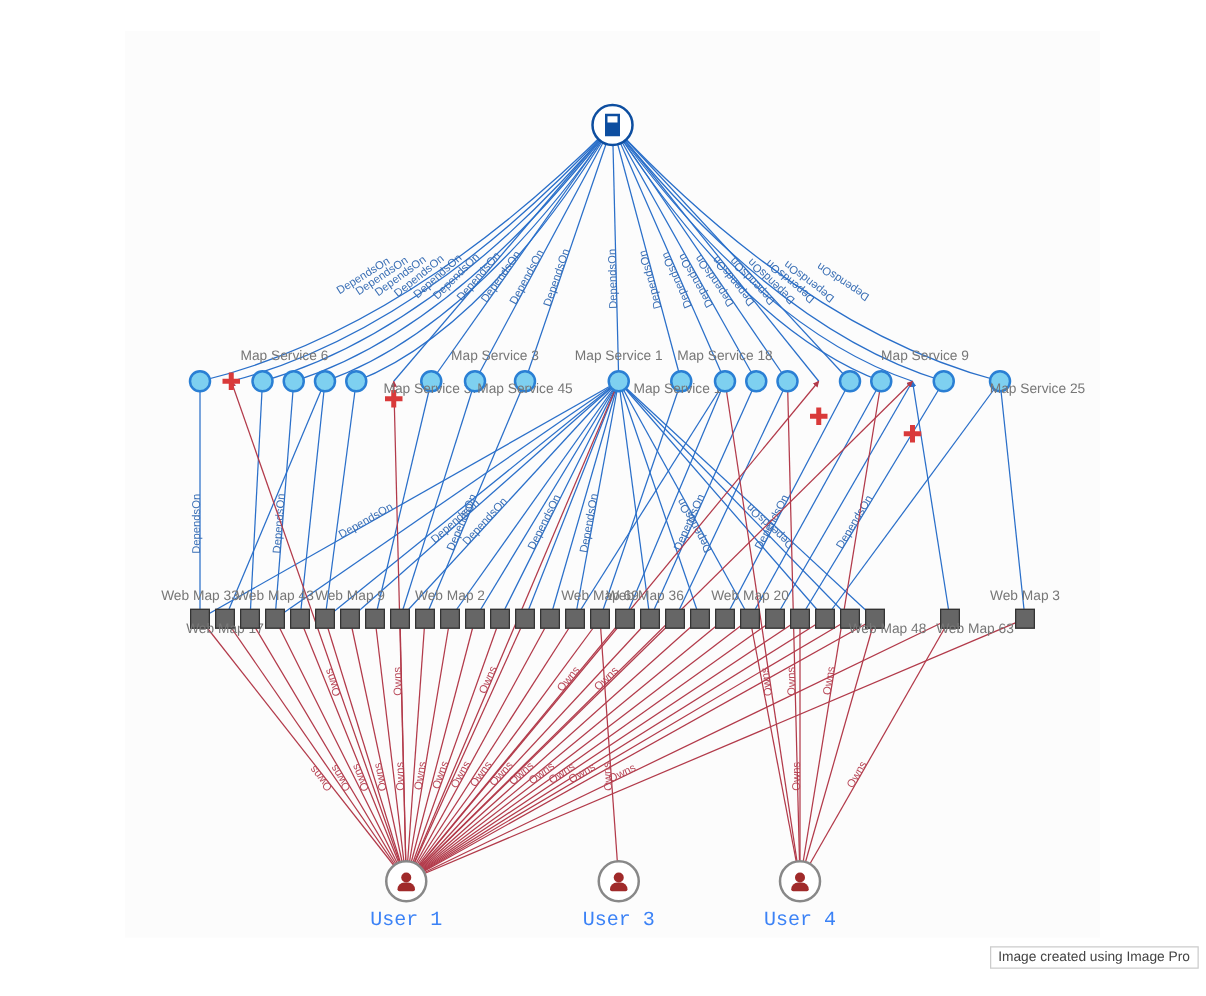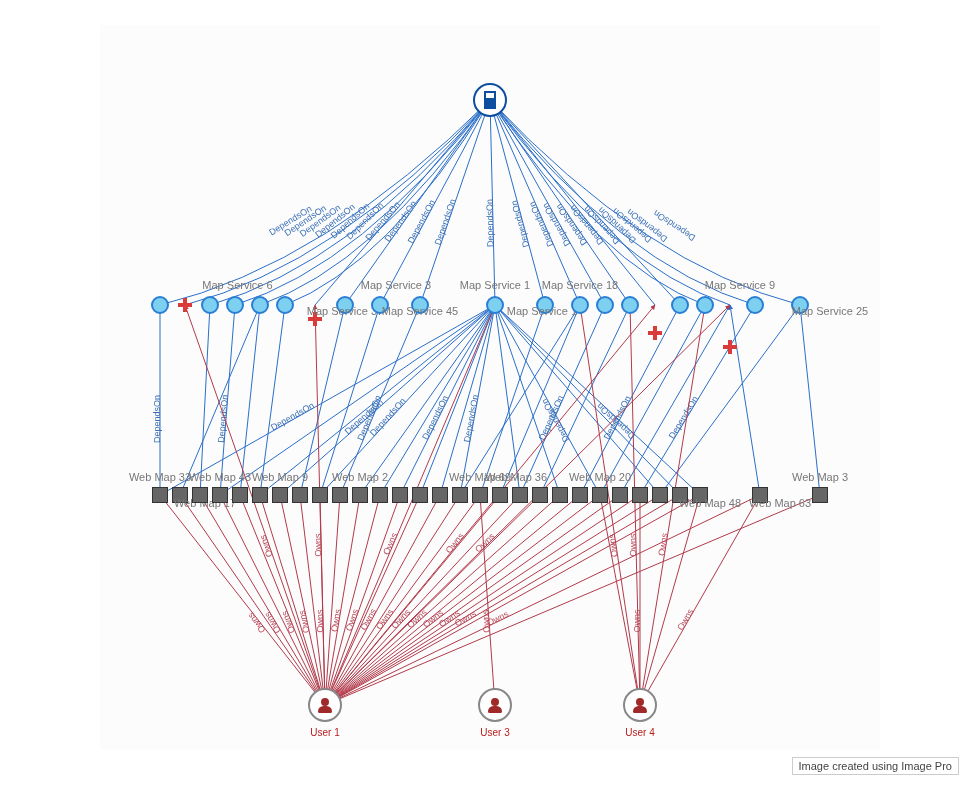--- a/index.html
+++ b/index.html
@@ -41,24 +41,25 @@
     left: 50%;
     top: 15px;
     transform: translateX(-50%);
     font-size: 22px;
     font-weight: bold;
     color: #0d4ea0;
     pointer-events: none;
   }
   .user-label {
     position: absolute;
-    font-size: 10px;
-    color: #b91c1c;
+    font-size: 16px;
+    color: #3b82f6;
     transform: translate(-50%, 0);
     pointer-events: none;
+    font-family: Liberation Mono, monospace;
   }
   .attribution {
     position: absolute;
     right: 6px;
     bottom: 22px;
     background: #fff;
     border: 1px solid #ccc;
     font-size: 11px;
     color: #444;
     padding: 2px 6px;
@@ -322,21 +323,21 @@
         <text x="566" y="520" class="edge-label-red" transform="rotate(-80.77011375627228 566 520)" text-anchor="middle">Owns</text>
       </g>
   </svg>
   <div id="nodes-layer">
       <div class="node datastore-node" style="left: 390px; top: 75px;">
         <div class="ds-inner"></div>
       </div>
       <div class="node service-node" style="left: 60px; top: 280px;"></div>
       <div class="node cross-node" style="left: 85px; top: 280px;"></div>
       <div class="node service-node" style="left: 110px; top: 280px;"></div>
-      <div class="node-label" style="left: 120px; top: 266px; padding-left: 35px;">Map Service 6</div>
+      <div class="node-label" style="left: 110px; top: 266px; padding-left: 35px;">Map Service 6</div>
       <div class="node service-node" style="left: 135px; top: 280px;"></div>
       <div class="node service-node" style="left: 160px; top: 280px;"></div>
       <div class="node service-node" style="left: 185px; top: 280px;"></div>
       <div class="node cross-node" style="left: 215px; top: 280px;"></div>
       <div class="node service-node" style="left: 245px; top: 280px;"></div>
       <div class="node-label" style="left: 245px; top: 292px;">Map Service 37</div>
       <div class="node service-node" style="left: 280px; top: 280px;"></div>
       <div class="node-label" style="left: 280px; top: 266px; padding-left: 32px;">Map Service 3</div>
       <div class="node service-node" style="left: 320px; top: 280px;"></div>
       <div class="node-label" style="left: 320px; top: 292px;">Map Service 45</div>
@@ -352,21 +353,21 @@
       <div class="node service-node" style="left: 580px; top: 280px;"></div>
       <div class="node service-node" style="left: 605px; top: 280px;"></div>
       <div class="node cross-node" style="left: 630px; top: 280px;"></div>
       <div class="node-label" style="left: 640px; top: 266px;">Map Service 9</div>
       <div class="node service-node" style="left: 655px; top: 280px;"></div>
       <div class="node service-node" style="left: 700px; top: 280px;"></div>
       <div class="node-label" style="left: 730px; top: 292px;">Map Service 25</div>
       <div class="node webmap-node" style="left: 60px; top: 470px;"></div>
       <div class="node-label" style="left: 60px; top: 458px;">Web Map 33</div>
       <div class="node webmap-node" style="left: 80px; top: 470px;"></div>
-      <div class="node-label" style="left: 80px; top: 484px; margin-left: 25px;">Web Map 17</div>
+      <div class="node-label" style="left: 80px; top: 484px;">Web Map 17</div>
       <div class="node webmap-node" style="left: 100px; top: 470px;"></div>
       <div class="node webmap-node" style="left: 120px; top: 470px;"></div>
       <div class="node-label" style="left: 120px; top: 458px;">Web Map 43</div>
       <div class="node webmap-node" style="left: 140px; top: 470px;"></div>
       <div class="node webmap-node" style="left: 160px; top: 470px;"></div>
       <div class="node webmap-node" style="left: 180px; top: 470px;"></div>
       <div class="node-label" style="left: 180px; top: 458px;">Web Map 9</div>
       <div class="node webmap-node" style="left: 200px; top: 470px;"></div>
       <div class="node webmap-node" style="left: 220px; top: 470px;"></div>
       <div class="node webmap-node" style="left: 240px; top: 470px;"></div>

